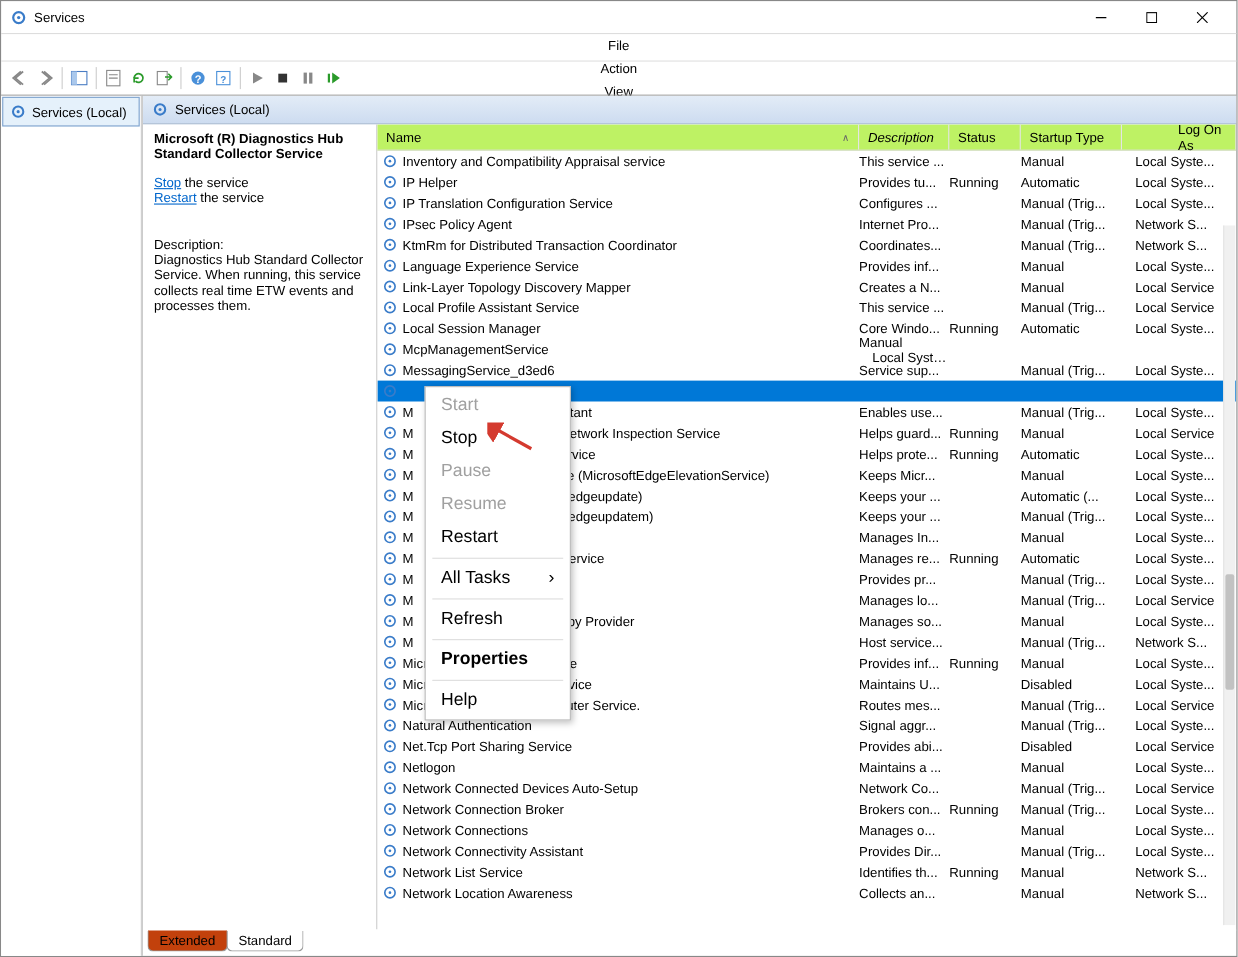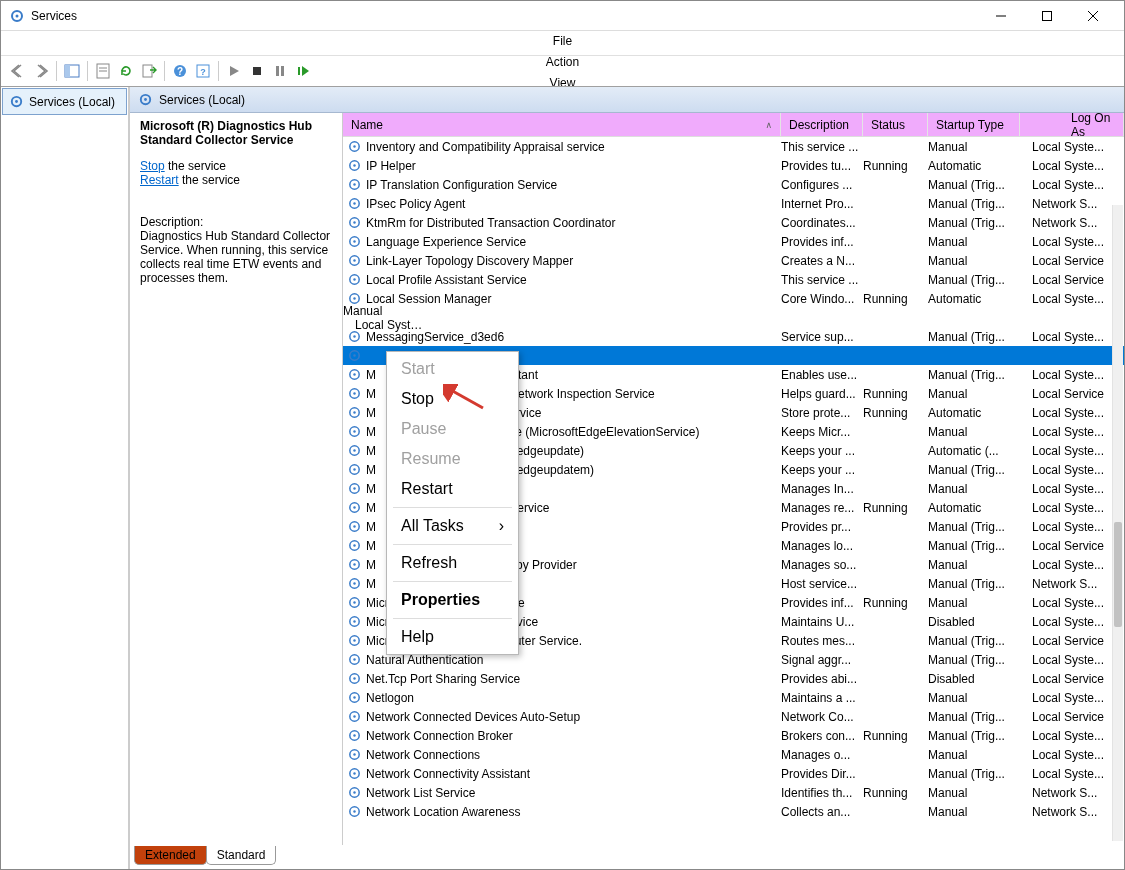--- a/index.html
+++ b/index.html
@@ -19,23 +19,23 @@
   .left-tree { width:128px; border-right:1px solid #ccc; background:#fff;}
   .left-tree .node { display:flex; align-items:center; gap:5px; padding:5px 6px; background:#e5f1fb; border:1px solid #7da2ce; margin:1px;}
   .main-pane { flex:1; display:flex; flex-direction:column; position:relative; border-left:1px solid #ccc;}
   .pane-header { background:linear-gradient(#e3ecf7,#cddcf0); height:26px; display:flex; align-items:center; padding:0 8px; gap:6px; border-bottom:1px solid #a6b8d0;}
   .pane-body { flex:1; display:flex; overflow:hidden; }
   .desc-panel { width:212px; padding:6px 10px; overflow:auto;}
   .desc-panel .title { font-weight:bold; margin-bottom:12px; display:block;}
   .desc-panel a { color:#0066cc; text-decoration:underline;}
   .desc-panel .desclabel { margin-top:28px;}
   .list-panel { flex:1; border-left:1px solid #ccc; display:flex; flex-direction:column; overflow:hidden; position:relative;}
-  .col-headers { display:flex; height:24px; border-bottom:1px solid #ddd; background:#f0abfc;}
+  .col-headers { display:flex; height:24px; border-bottom:1px solid #ddd; background:#bef264;}
   .col-headers .ch { padding:4px 8px; border-right:1px solid #e4e4e4; display:flex; align-items:center; justify-content:space-between; font-size:12px;}
-  .ch-name{width:438px;} .ch-desc{width:82px;} .ch-stat{width:65px;} .ch-start{width:92px;} .ch-log{flex:1; padding-left:12px;margin-left:43px;}
+  .ch-name{width:438px;} .ch-desc{width:82px;font-style:italic;} .ch-stat{width:65px;} .ch-start{width:92px;} .ch-log{flex:1; padding-left:12px;margin-left:43px;}
   .list-body{flex:1; overflow:auto;}
   .svc-row{display:flex; align-items:center; height:19px; font-size:12px; white-space:nowrap;}
   .svc-row.selected{background:#0078d7;color:#fff;}
   .svc-row .c{overflow:hidden;text-overflow:ellipsis;}
   .c-name{width:438px; display:flex; align-items:center; gap:4px; padding-left:4px;}
   .c-desc{width:82px;} .c-stat{width:65px;} .c-start{width:92px;} .c-log{flex:1;padding-left:12px;}
   .gear{width:15px;height:15px;flex-shrink:0;display:inline-flex;align-items:center;justify-content:center;}
   .tabs-footer{height:24px;display:flex;align-items:flex-start;padding-left:4px;border-top:1px solid #fff;}
   .tab{border:1px solid #999;border-top:none;border-radius:0 0 5px 5px;padding:2px 10px;font-size:12px;background:#fff;margin-right:-1px;}
   .tab.inactive{background:#c2410c;}
@@ -342,20 +342,29 @@
                     </svg>
                   </span>
                   <span style="white-space:pre;">Local Session Manager</span>
                 </div>
                 <div class="c c-desc">Core Windo...</div>
                 <div class="c c-stat">Running</div>
                 <div class="c c-start">Automatic</div>
                 <div class="c c-log">Local Syste...</div>
               </div>
               <div class="svc-row">
+                <div class="c c-name">
+                  <span class="gear">
+                    <svg viewBox="0 0 16 16">
+                      <circle cx="8" cy="8" r="5" fill="none" stroke="#3a7cc9" stroke-width="1.6"></circle>
+                      <circle cx="8" cy="8" r="1.3" fill="#3a7cc9"></circle>
+                    </svg>
+                  </span>
+                  <span style="white-space:pre;">McpManagementService</span>
+                </div>
                 <div class="c c-desc"><failed to="" r...<="" div=""><div class="c c-stat"></div><div class="c c-start">Manual</div><div class="c c-log">Local Syste...</div></failed></div>
               </div>
               <div class="svc-row">
                 <div class="c c-name">
                   <span class="gear">
                     <svg viewBox="0 0 16 16">
                       <circle cx="8" cy="8" r="5" fill="none" stroke="#3a7cc9" stroke-width="1.6"></circle>
                       <circle cx="8" cy="8" r="1.3" fill="#3a7cc9"></circle>
                     </svg>
                   </span>
@@ -414,21 +423,21 @@
               <div class="svc-row">
                 <div class="c c-name">
                   <span class="gear">
                     <svg viewBox="0 0 16 16">
                       <circle cx="8" cy="8" r="5" fill="none" stroke="#3a7cc9" stroke-width="1.6"></circle>
                       <circle cx="8" cy="8" r="1.3" fill="#3a7cc9"></circle>
                     </svg>
                   </span>
                   <span style="white-space:pre;">M                                        ervice</span>
                 </div>
-                <div class="c c-desc">Store prote...</div>
+                <div class="c c-desc">Helps prote...</div>
                 <div class="c c-stat">Running</div>
                 <div class="c c-start">Automatic</div>
                 <div class="c c-log">Local Syste...</div>
               </div>
               <div class="svc-row">
                 <div class="c c-name">
                   <span class="gear">
                     <svg viewBox="0 0 16 16">
                       <circle cx="8" cy="8" r="5" fill="none" stroke="#3a7cc9" stroke-width="1.6"></circle>
                       <circle cx="8" cy="8" r="1.3" fill="#3a7cc9"></circle>

